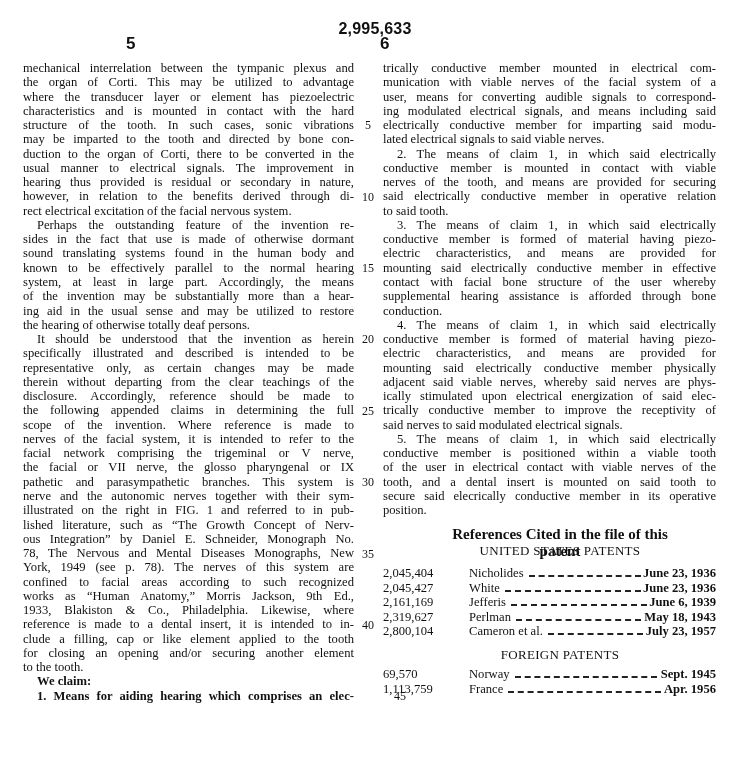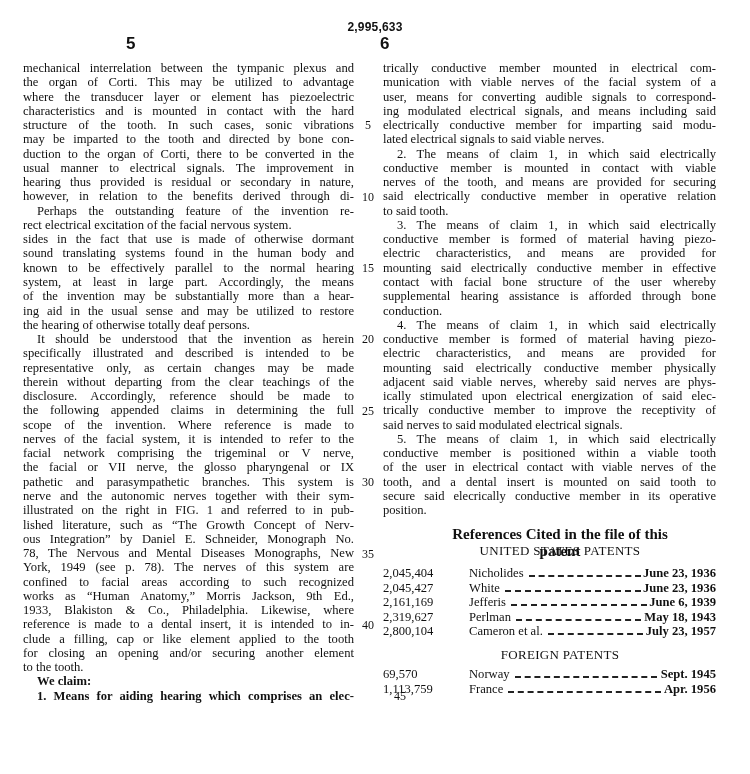--- a/index.html
+++ b/index.html
@@ -4,21 +4,21 @@
 <style>
   html, body { margin: 0; padding: 0; background: #ffffff; }
   body {
     width: 750px; height: 774px; position: relative; overflow: hidden;
     font-family: "Liberation Serif", "DejaVu Serif", serif;
     color: #111;
   }
   .patno {
     position: absolute; top: 20px; left: 0; width: 750px; text-align: center;
     font-family: "Liberation Sans", "DejaVu Sans", sans-serif;
-    font-weight: bold; font-size: 12px; letter-spacing: 0.2px;
+    font-weight: bold; font-size: 16px; letter-spacing: 0.2px;
   }
   .colnum {
     position: absolute; top: 34px;
     font-family: "Liberation Sans", "DejaVu Sans", sans-serif;
     font-weight: bold; font-size: 17px;
   }
   .colnum.left { left: 126px; }
   .colnum.right { left: 380px; }
 
   .col {
@@ -74,22 +74,22 @@
     <span class="line">mechanical interrelation between the tympanic plexus and</span>
     <span class="line">the organ of Corti.  This may be utilized to advantage</span>
     <span class="line">where the transducer layer or element has piezoelectric</span>
     <span class="line">characteristics and is mounted in contact with the hard</span>
     <span class="line">structure of the tooth.  In such cases, sonic vibrations</span>
     <span class="line">may be imparted to the tooth and directed by bone con-</span>
     <span class="line">duction to the organ of Corti, there to be converted in the</span>
     <span class="line">usual manner to electrical signals.  The improvement in</span>
     <span class="line">hearing thus provided is residual or secondary in nature,</span>
     <span class="line">however, in relation to the benefits derived through di-</span>
+    <span class="line last">rect electrical excitation of the facial nervous system.</span>
     <span class="line indent">Perhaps the outstanding feature of the invention re-</span>
-    <span class="line last">rect electrical excitation of the facial nervous system.</span>
     <span class="line">sides in the fact that use is made of otherwise dormant</span>
     <span class="line">sound translating systems found in the human body and</span>
     <span class="line">known to be effectively parallel to the normal hearing</span>
     <span class="line">system, at least in large part.  Accordingly, the means</span>
     <span class="line">of the invention may be substantially more than a hear-</span>
     <span class="line">ing aid in the usual sense and may be utilized to restore</span>
     <span class="line last">the hearing of otherwise totally deaf persons.</span>
     <span class="line indent">It should be understood that the invention as herein</span>
     <span class="line">specifically illustrated and described is intended to be</span>
     <span class="line">representative only, as certain changes may be made</span>

